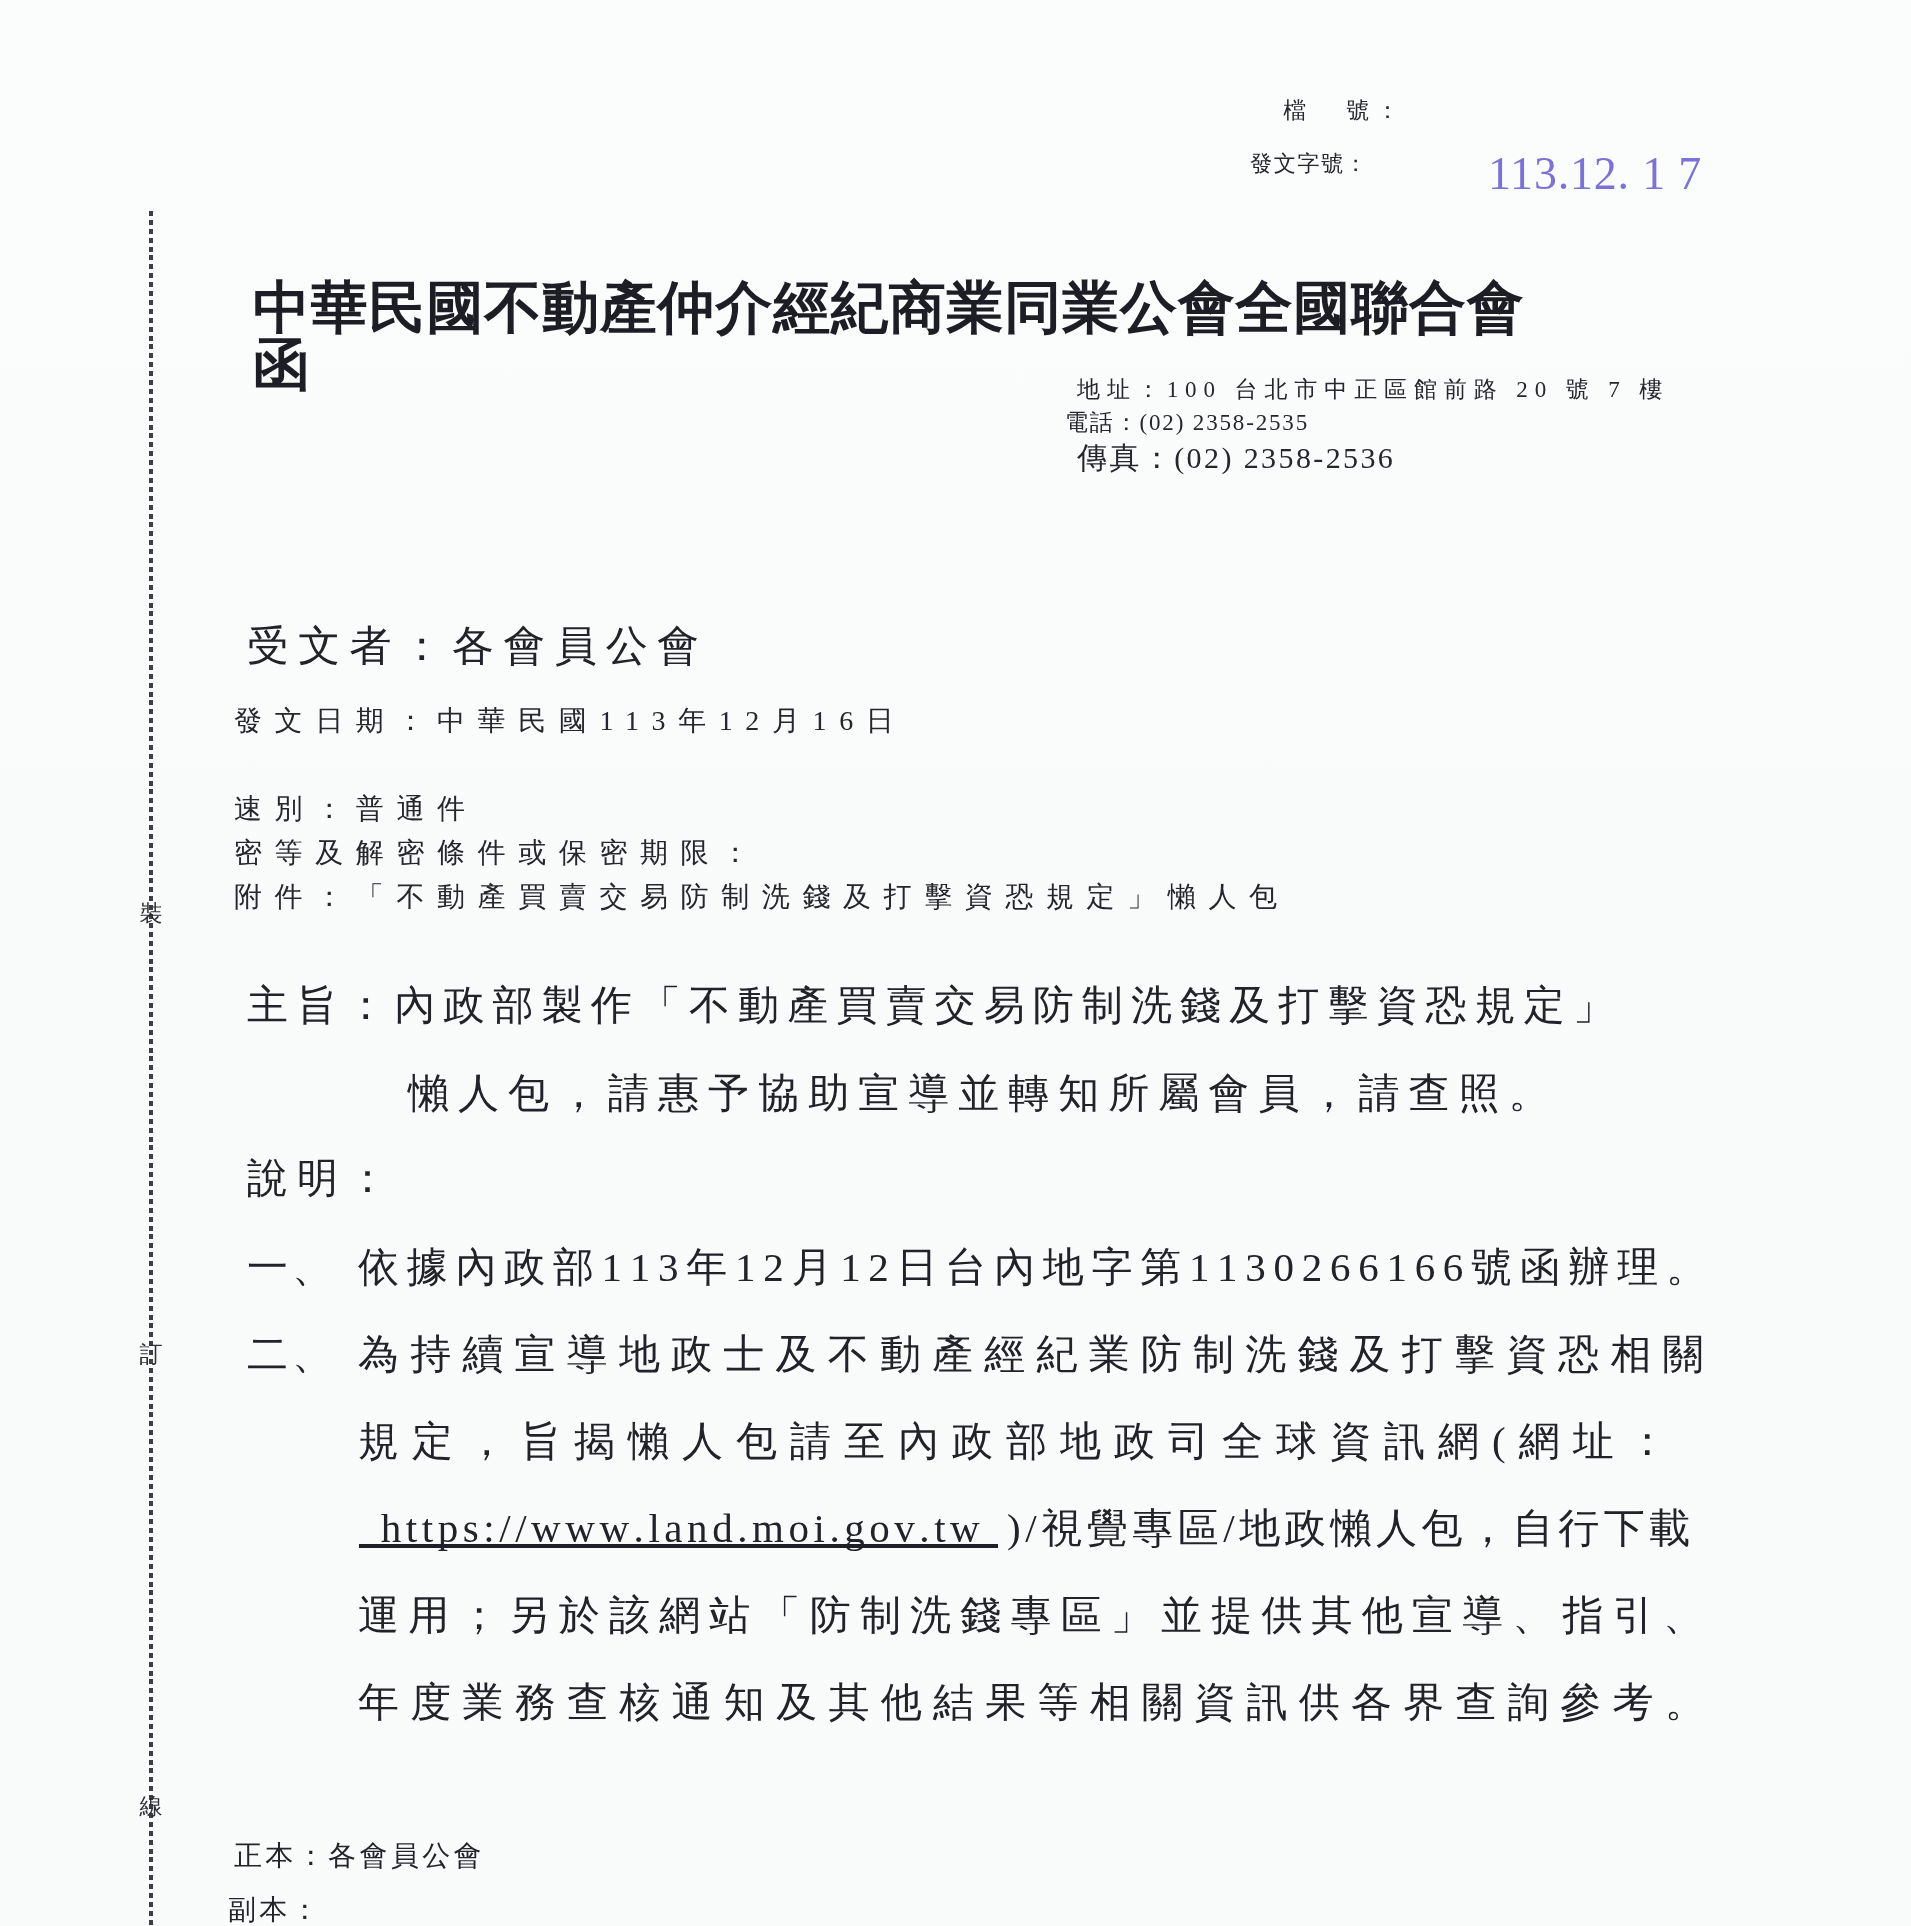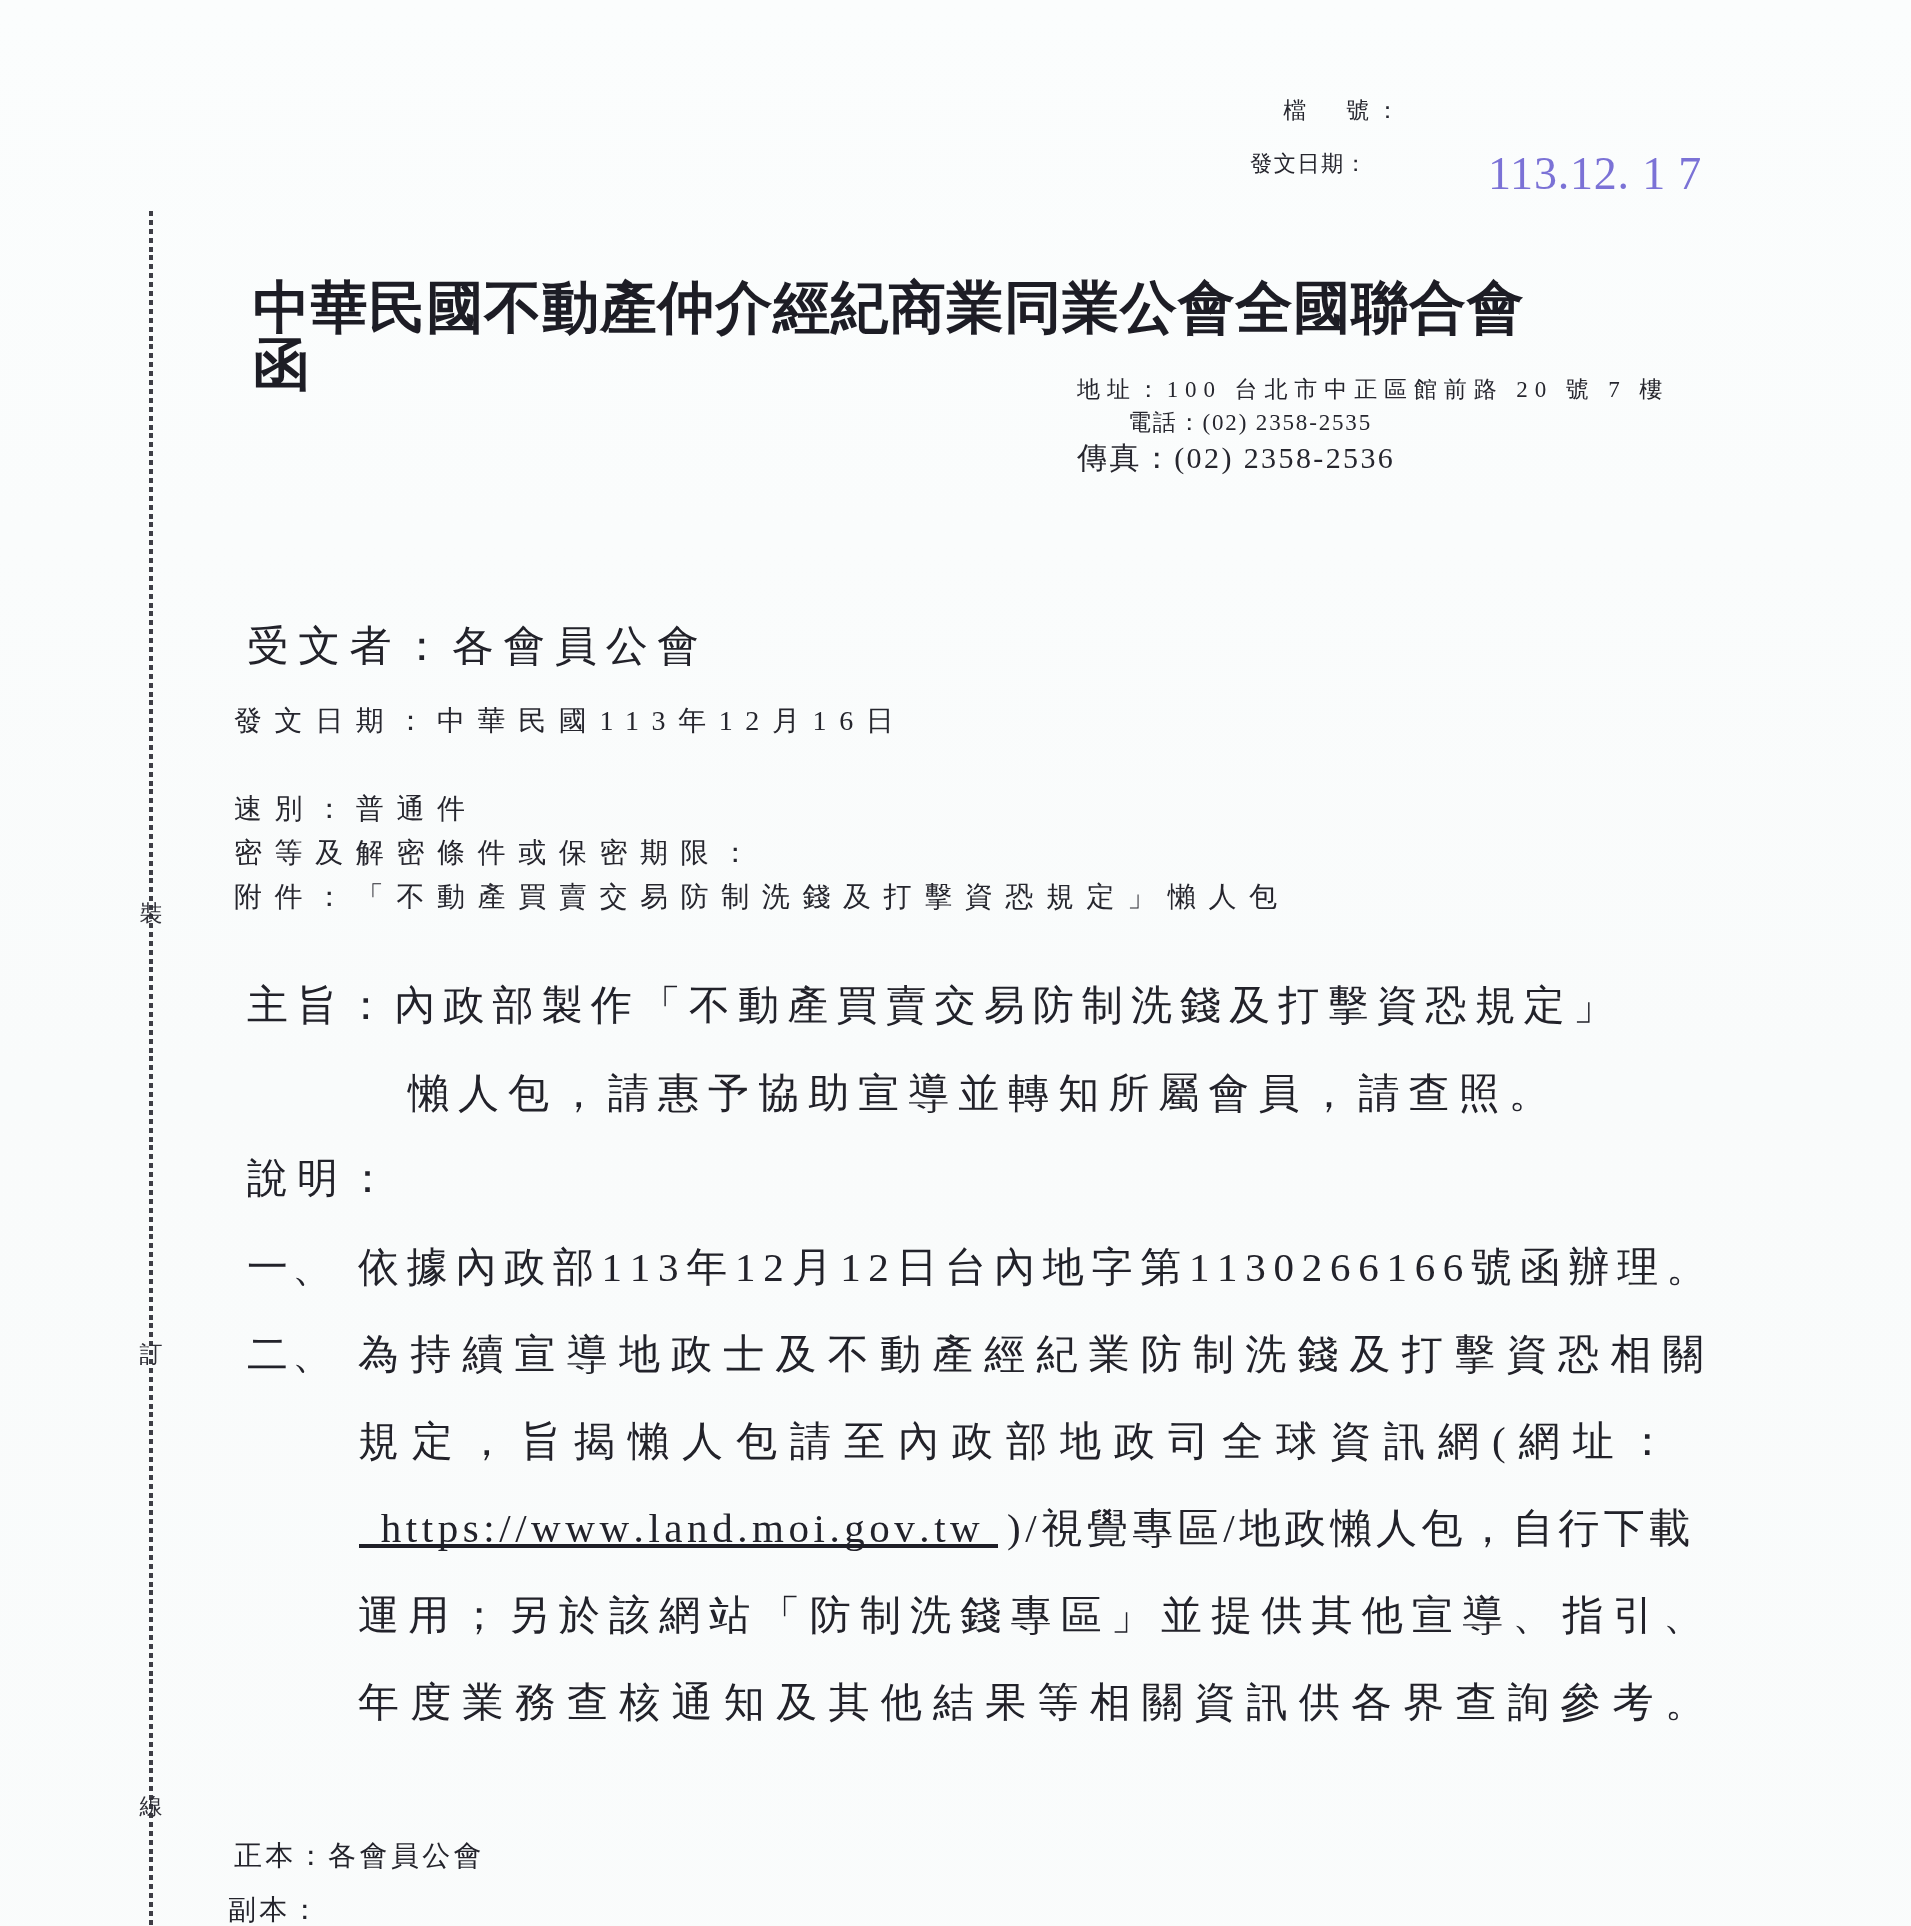--- a/index.html
+++ b/index.html
@@ -30,21 +30,21 @@
     letter-spacing:0.8px;color:#7b72d6;
     font-family:"Liberation Serif","DejaVu Serif",serif;
   }
 
   
   .title-row{left:253px;top:279px;width:1406px;font-size:57px;font-weight:700;color:#1d1d25;}
   .title-org{width:1271px;}
 
   
   .addr{left:1077px;top:378px;font-size:23px;letter-spacing:0.30em;color:#26262e;}
-  .tel{left:1128px;top:411px;font-size:23px;letter-spacing:0.08em;color:#26262e;}
+  .tel{left:1065px;top:411px;font-size:23px;letter-spacing:0.08em;color:#26262e;}
   .fax{left:1077px;top:443px;font-size:30px;letter-spacing:0.08em;color:#26262e;}
 
   
   .recipient{left:247px;top:609px;font-size:42px;letter-spacing:0.22em;color:#22222a;margin-top:16px;}
 
   
   .meta{left:234px;font-size:28px;letter-spacing:0.45em;color:#26262e;}
   .m1{top:707px;} .m2{top:751px;} .m3{top:795px;} .m4{top:839px;} .m5{top:883px;}
 
   
@@ -90,21 +90,21 @@
       <span> </span>
       <span> </span>
       <span> </span>
       <span>號</span>
       <span>：</span>
       <span>
 </span>
       <span> </span>
       <span> </span>
     </div>
-  <div class="abs retention">發文日期：</div>
+  <div class="abs retention">發文字號：</div>
   <div class="abs stamp">113.12. 1 7</div>
 
   <div class="abs title-row">
     <span class="title-org" data-justify="">
         <span>中</span>
         <span>華</span>
         <span>民</span>
         <span>國</span>
         <span>不</span>
         <span>動</span>

